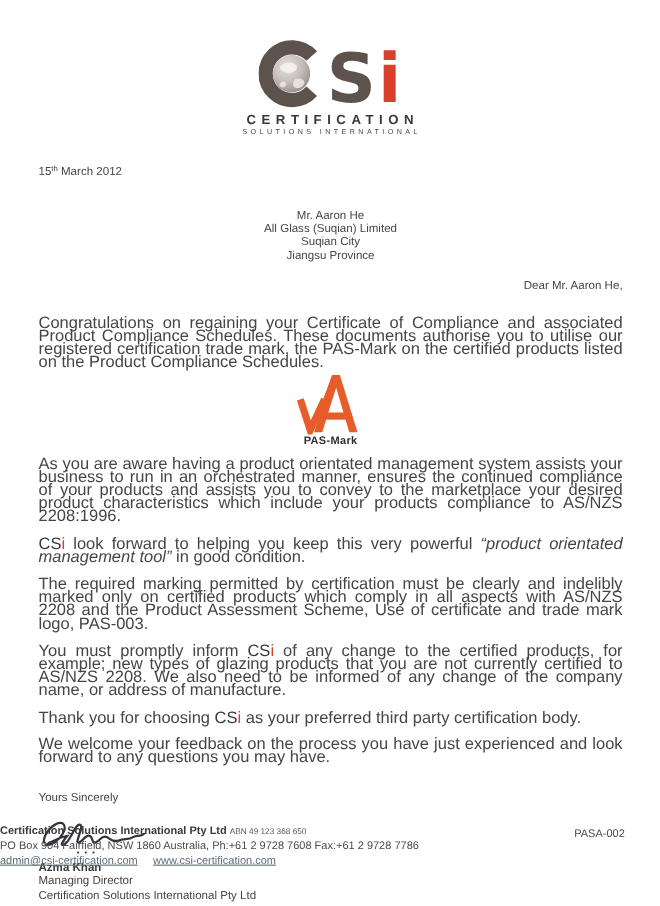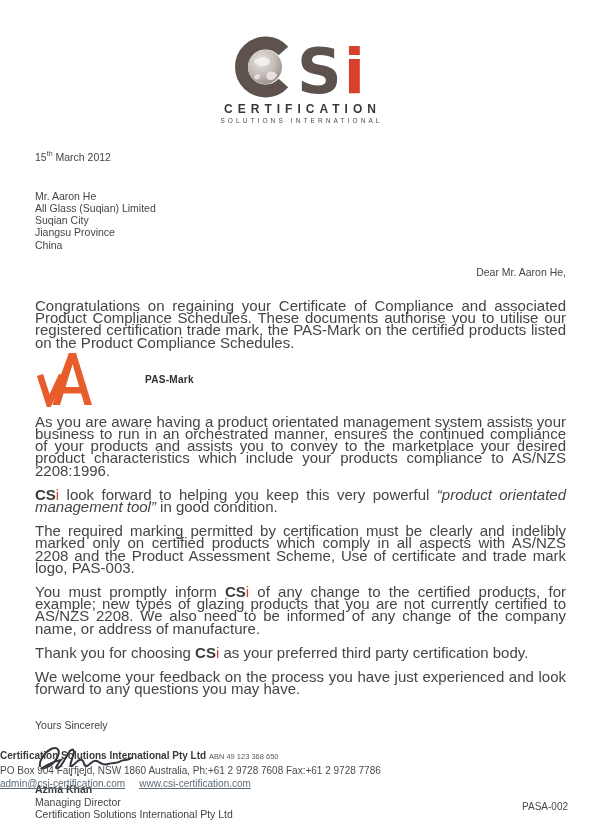--- a/index.html
+++ b/index.html
@@ -31,48 +31,48 @@
     letter-spacing:5px; color:#383838; text-indent:5px;
   }
   .logo-line2 {
     margin-top:1px; font-size:6.5px; letter-spacing:3.1px;
     color:#4a4a4a; text-indent:3px;
   }
   
   .content { padding:0 34px 0 35px; }
   .date-line { margin-top:26px; font-size:10.5px; color:#454545; }
   .date-line sup { font-size:7px; vertical-align:super; }
-  .recipient { margin-top:27px; font-size:10.5px; line-height:12.3px; color:#454545; }
+  .recipient { margin-top:27px; font-size:10.5px; line-height:12.3px; color:#454545;text-align:center; }
   .salutation { margin-top:15px; font-size:10.5px; color:#454545;text-align:right; }
   .para {
     margin-top:12px; font-size:15px; line-height:12.2px;
     text-align:justify; color:#454545;
   }
   .para.first { margin-top:22px; }
-  .b { font-weight:bold; color:#3a3a3a; }
+  .b { font-weight:normal; color:#3a3a3a; }
   .red { color:#d8402b; }
   .it { font-style:italic;margin-top:12px; }
   
-  .pas-wrap { display:flex; flex-direction:row; align-items:center; margin-top:2px;gap:44px; }
+  .pas-wrap { display:flex; flex-direction:column; align-items:center; margin-top:2px; }
   .pas-label { font-size:10px; font-weight:bold; color:#2f2f2f; margin-top:1px; letter-spacing:0.3px; }
   
   .closing { margin-top:24px; font-size:10.5px; color:#454545; }
   .sig-svg { margin-top:8px; margin-left:2px; display:block; }
   .sig-block { margin-top:2px; font-size:10.5px; line-height:12.3px; color:#454545; }
   .sig-name { font-weight:bold; color:#3a3a3a; }
   
   .footer {
     position:absolute; left:0; right:0; top:749px;
     text-align:left; font-size:10px; line-height:13.5px; color:#4a4a4a;
   }
   .footer .co { font-weight:bold; color:#3a3a3a; }
   .footer .abn { font-size:7.5px; color:#5a5a5a; }
   .footer a { color:#5e6b77; }
   .links span.gap { display:inline-block; width:14px; }
-  .doc-code { position:absolute; right:32px; top:801px; font-size:10px; color:#4a4a4a; }
+  .doc-code { position:absolute; right:32px; top:753px; font-size:10px; color:#4a4a4a; }
 </style>
 </head>
 <body>
 
 <div class="page">
 
   <div class="logo-wrap">
     <div class="logo-letters">
       <span class="csi-c">
         <svg width="62" height="64" viewBox="0 0 62 64">
@@ -101,21 +101,20 @@
 
   <div class="content">
 
     <div class="date-line"><span>15</span><sup>th</sup><span> March 2012</span></div>
 
     <div class="recipient">
       <div>Mr. Aaron He</div>
       <div>All Glass (Suqian) Limited</div>
       <div>Suqian City</div>
       <div>Jiangsu Province</div>
-      <div>China</div>
     </div>
 
     <div class="salutation">Dear Mr. Aaron He,</div>
 
     <p class="para first">Congratulations on regaining your Certificate of Compliance and associated Product Compliance Schedules. These documents authorise you to utilise our registered certification trade mark, the PAS-Mark on the certified products listed on the Product Compliance Schedules.</p>
 
     <div class="pas-wrap">
       <svg width="66" height="56" viewBox="0 0 66 56">
 
         <polyline points="5,24 14,52 27,24" fill="none" stroke="#e75c2a" stroke-width="6.5"></polyline>

